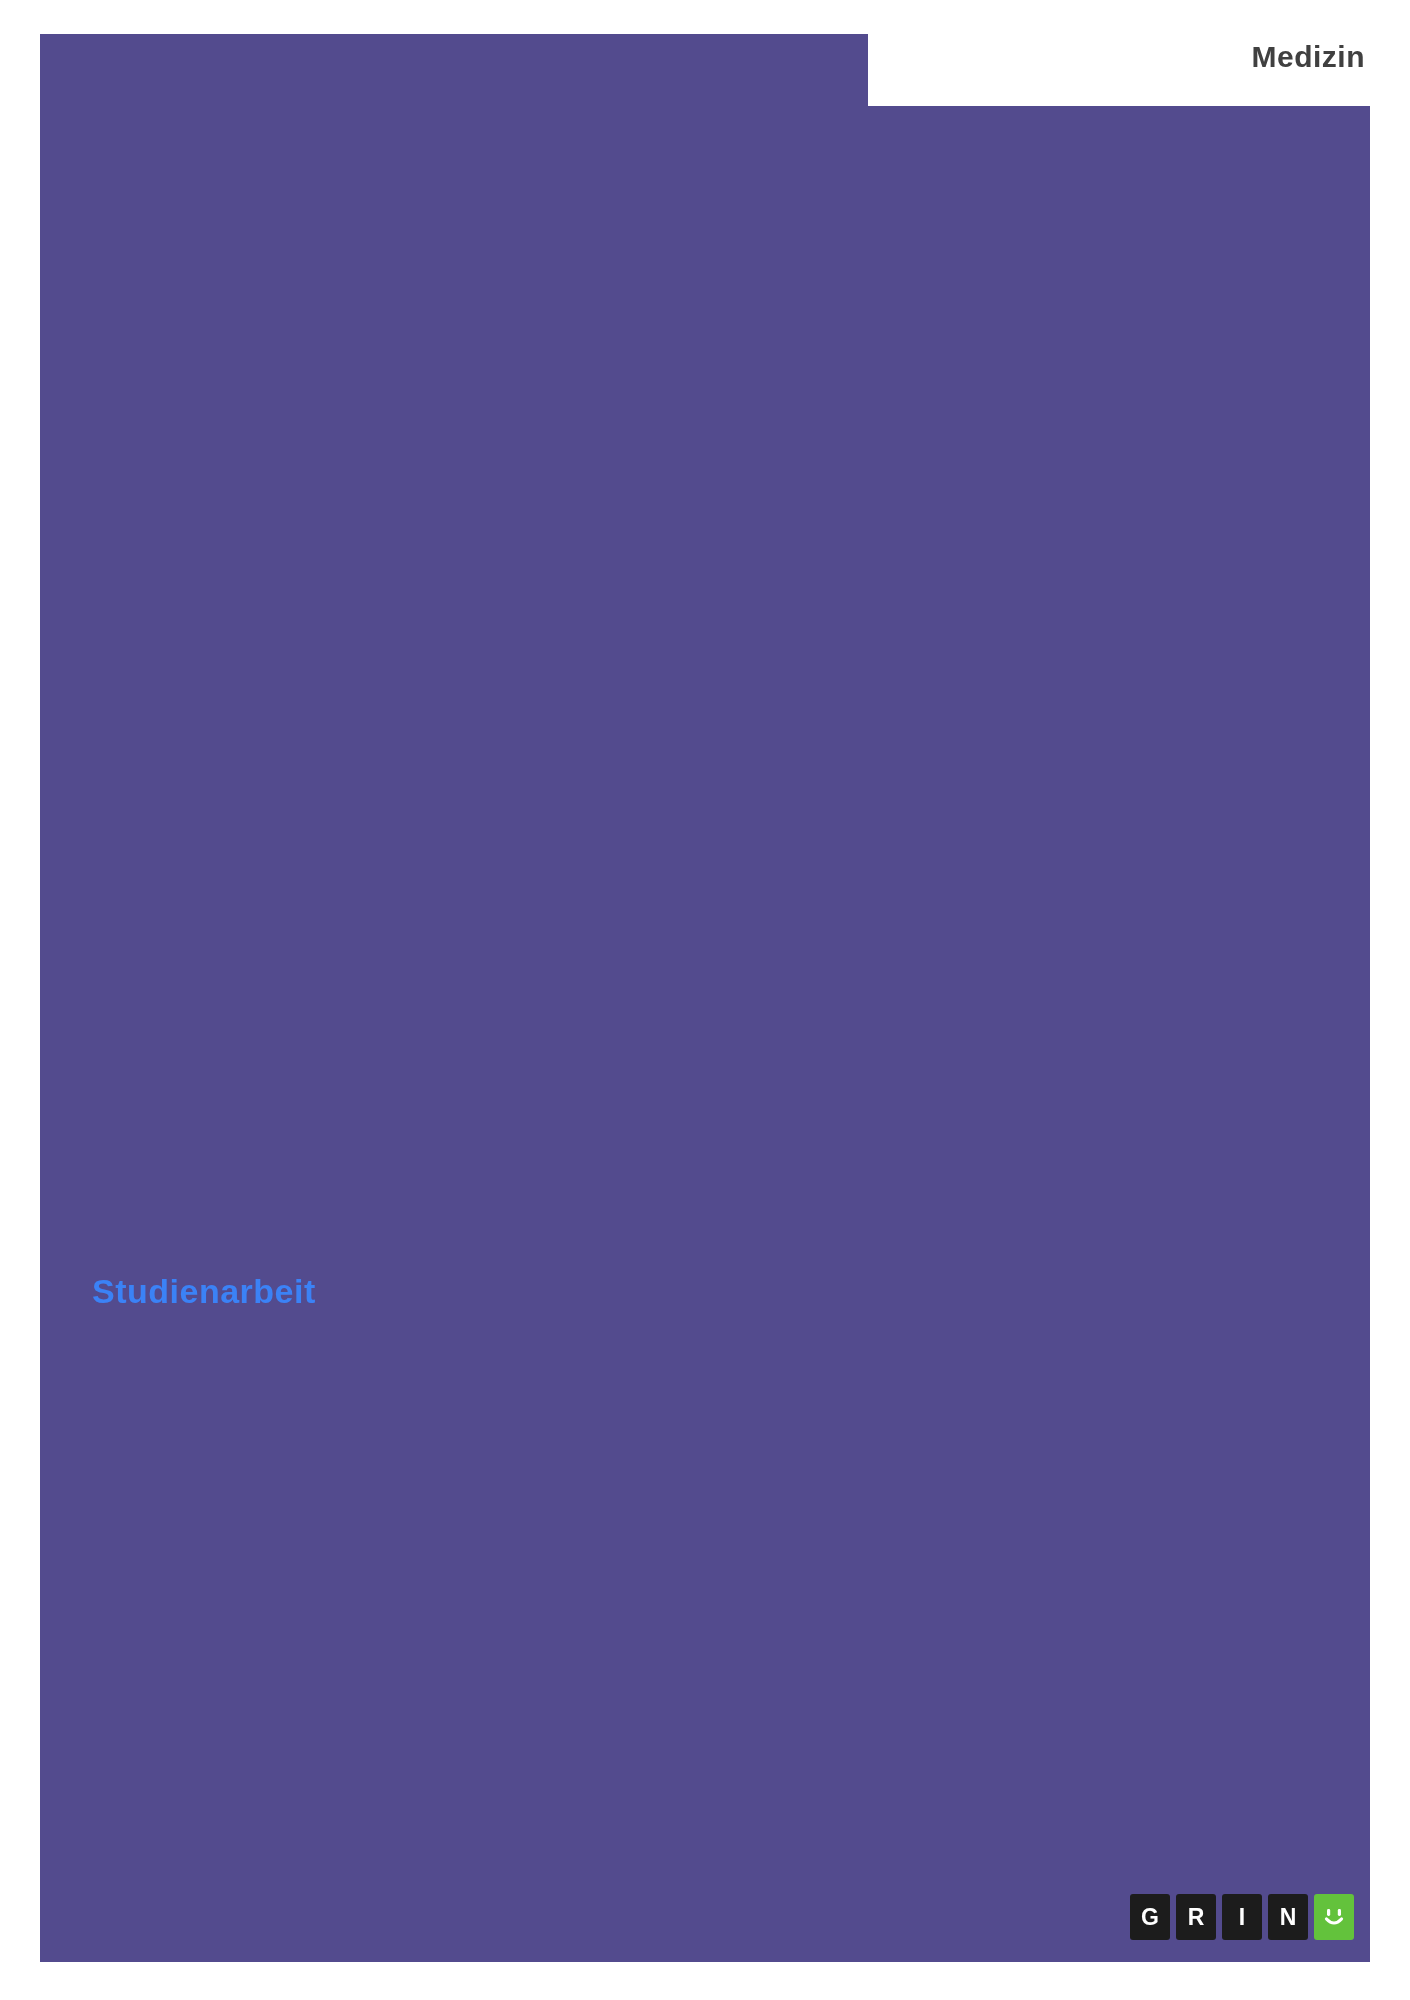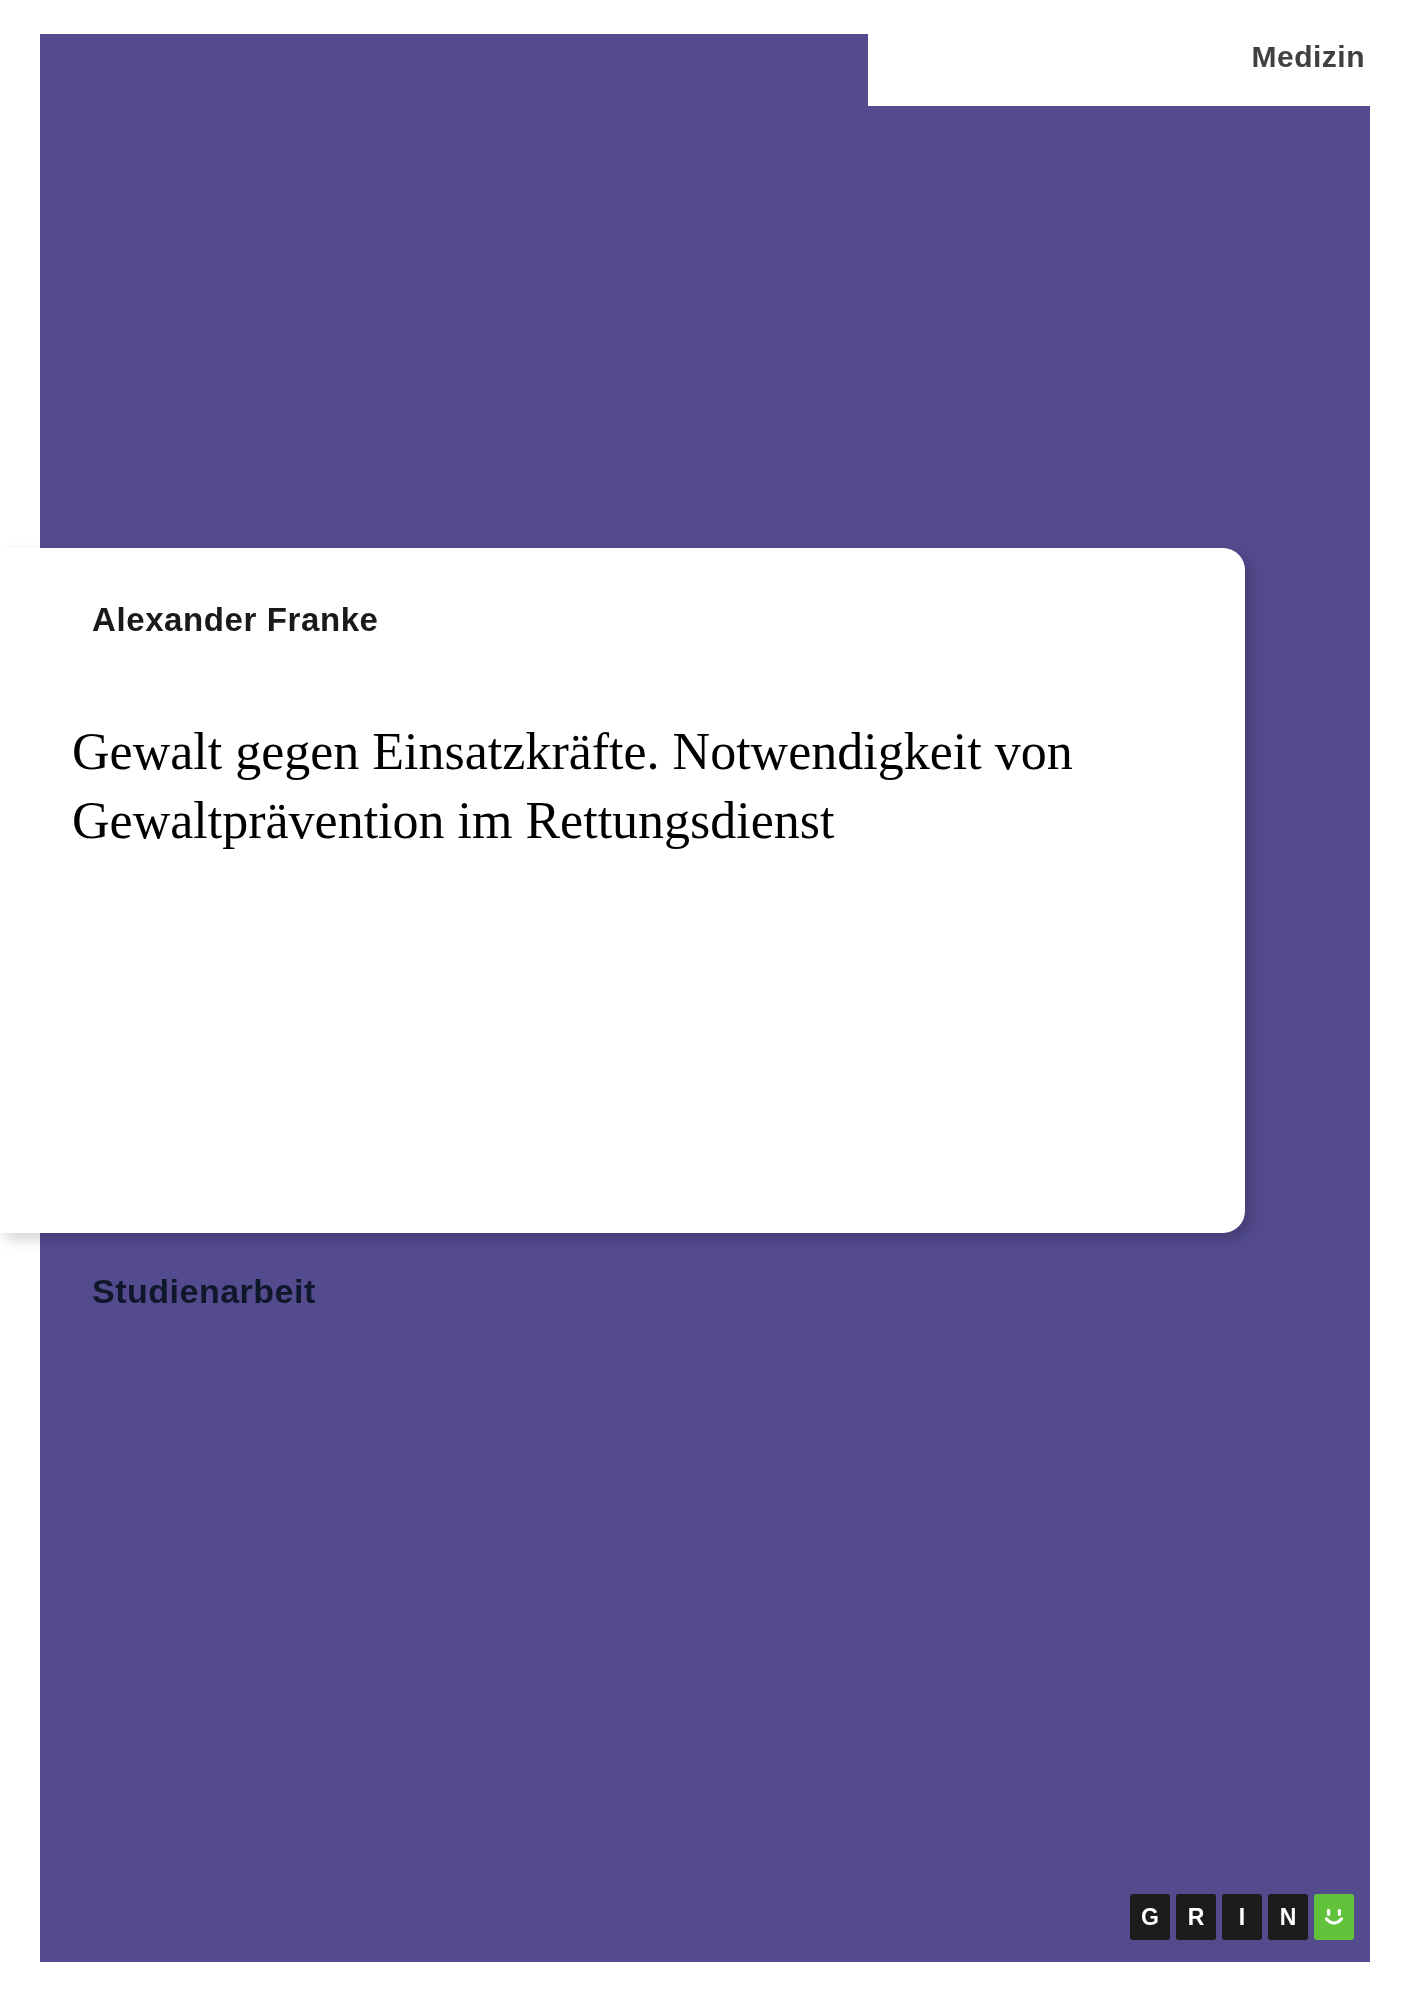--- a/index.html
+++ b/index.html
@@ -84,21 +84,21 @@
     font-weight: normal;
     margin: 0;
   }
 
   .doctype {
     position: absolute;
     left: 92px;
     top: 1272px;
     font-size: 34px;
     font-weight: bold;
-    color: #0f172a;
+    color: #3b82f6;
     letter-spacing: 0.5px;
   }
 
   
   .logo {
     position: absolute;
     right: 56px;
     bottom: 60px;
     display: flex;
     gap: 6px;
@@ -131,24 +131,20 @@
 </head>
 <body>
 
 <div class="page">
 
   <div class="purple-panel"></div>
   <div class="panel-notch"></div>
 
   <div class="category">Medizin</div>
 
-  <div class="title-card">
-    <div class="author">Alexander Franke</div>
-    <h1 class="title">Gewalt gegen Einsatzkräfte. Notwendigkeit von Gewaltprävention im Rettungsdienst</h1>
-  </div>
 
   <div class="doctype">Studienarbeit</div>
 
   <div class="logo">
     <div class="logo-letter">G</div>
     <div class="logo-letter">R</div>
     <div class="logo-letter">I</div>
     <div class="logo-letter">N</div>
     <div class="logo-smiley">
       <svg width="26" height="26" viewBox="0 0 26 26" aria-hidden="true">

